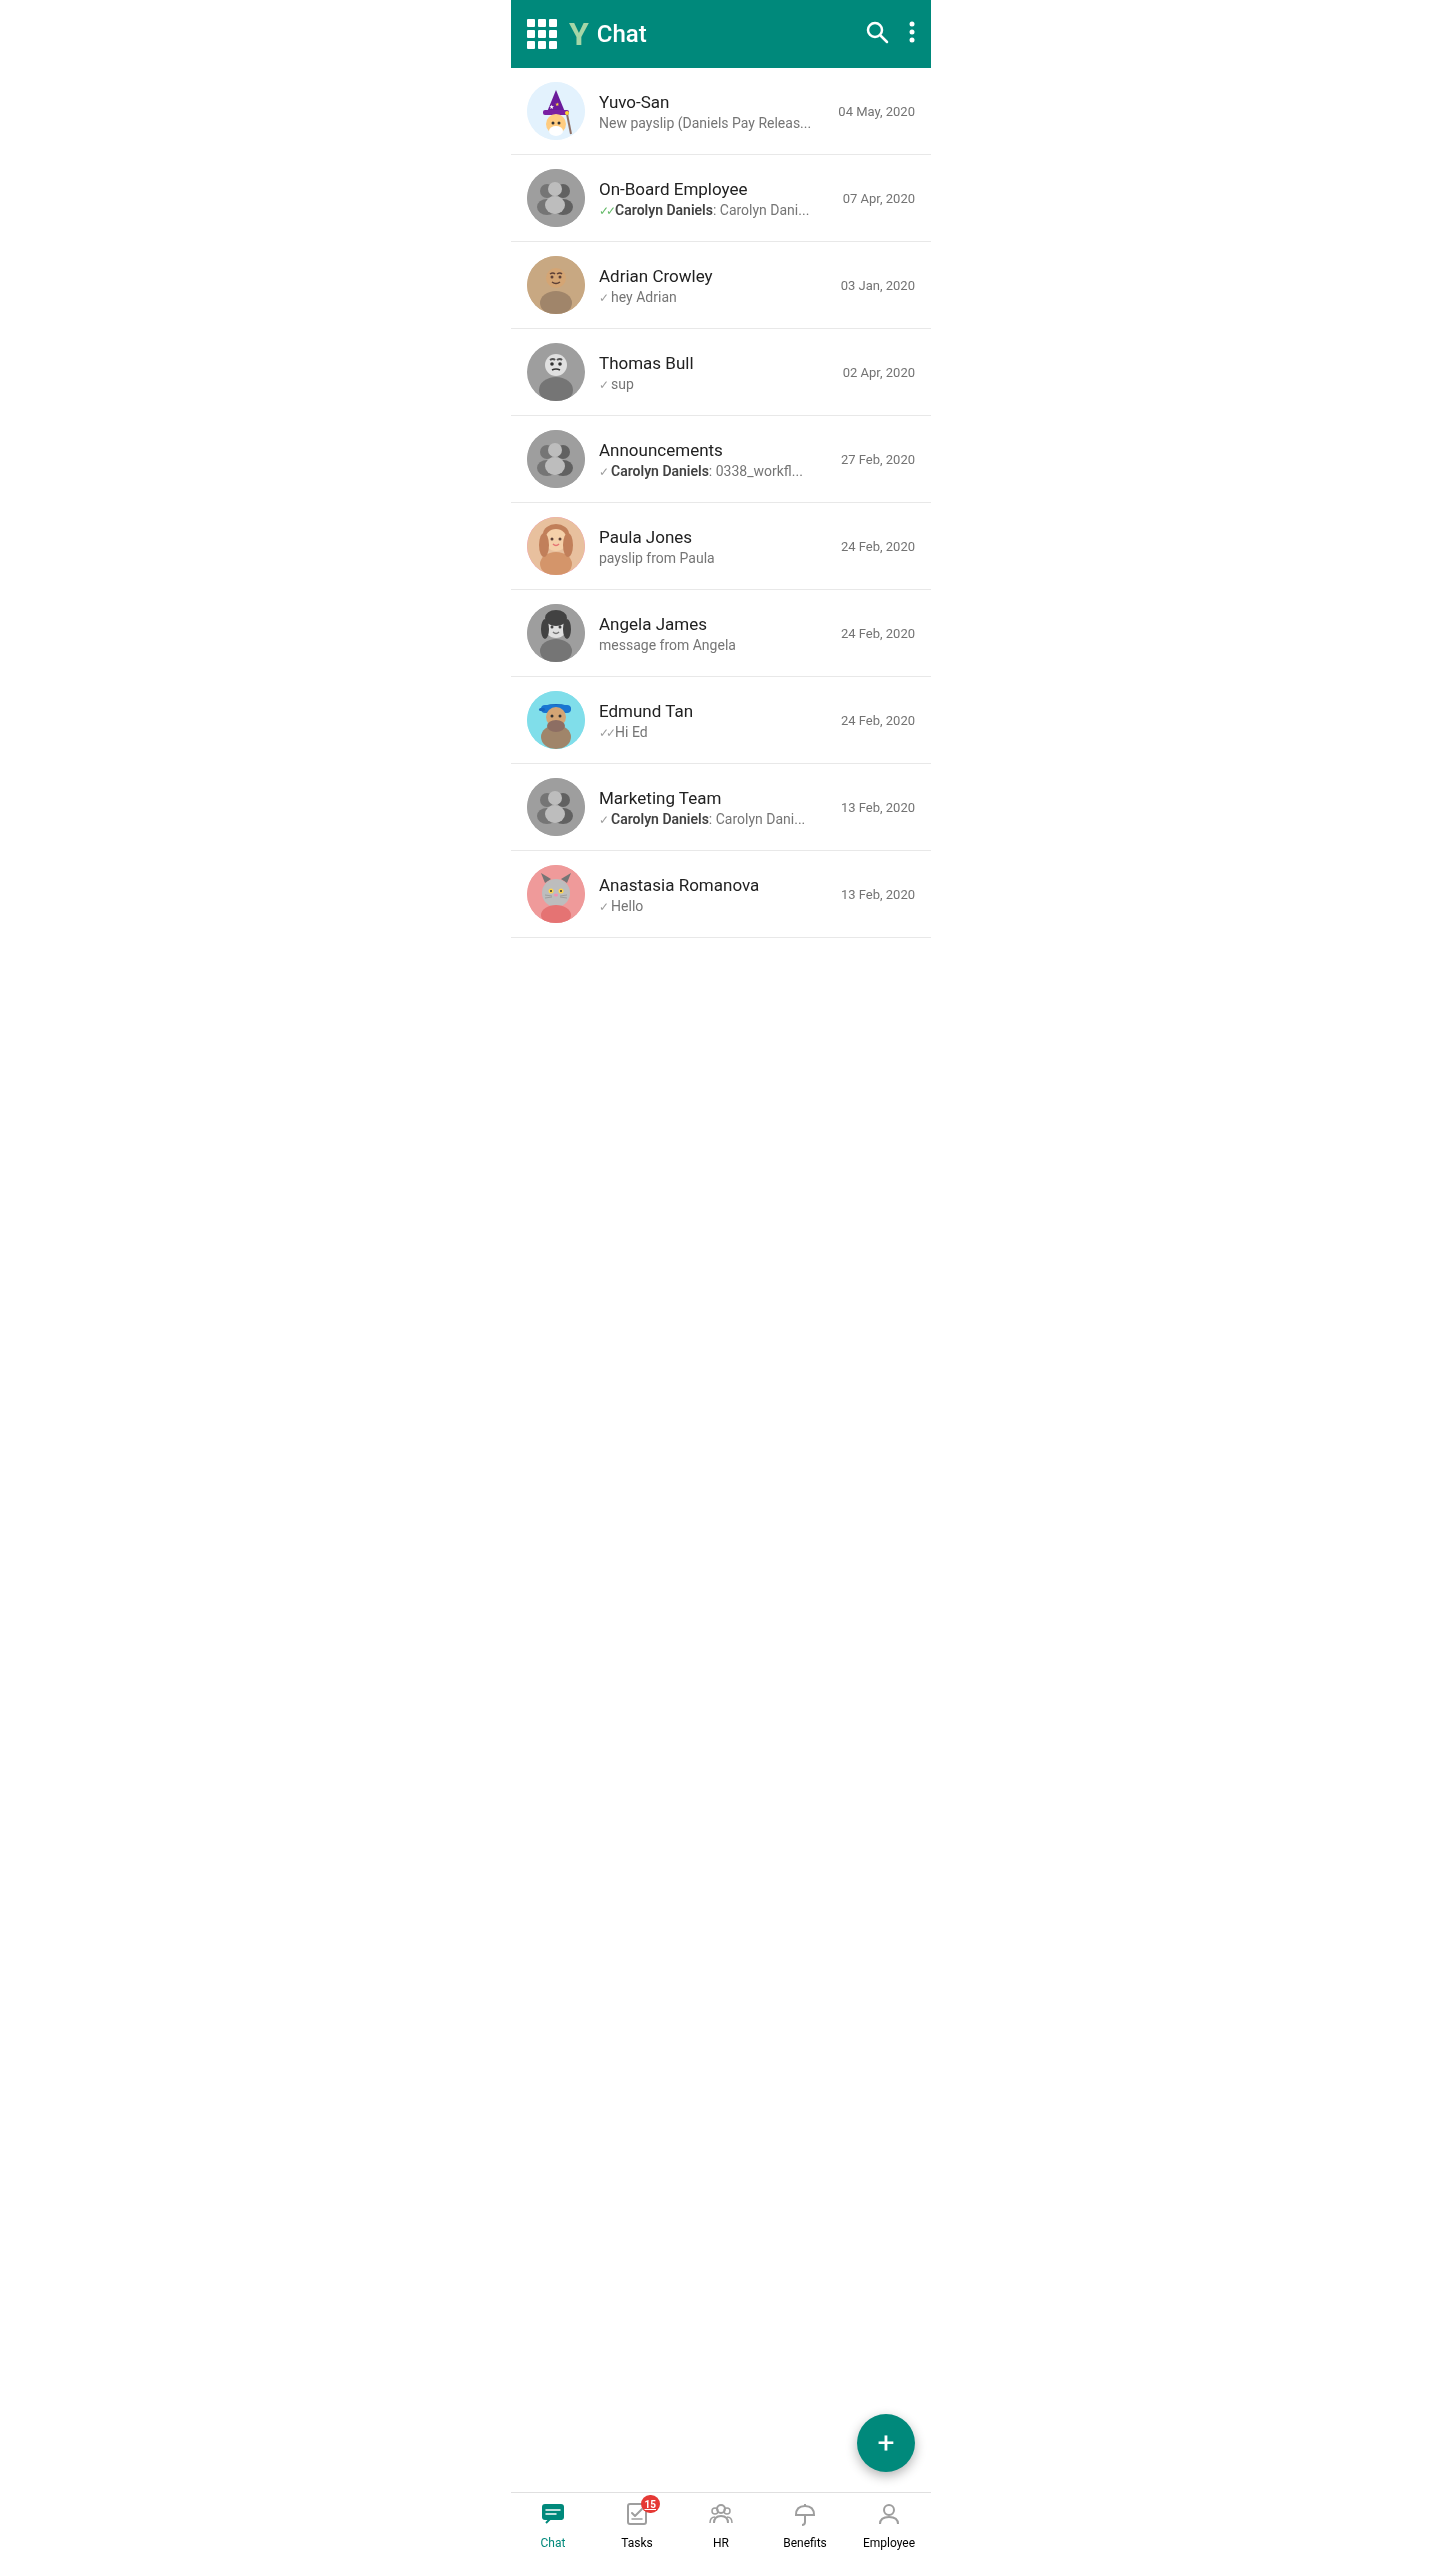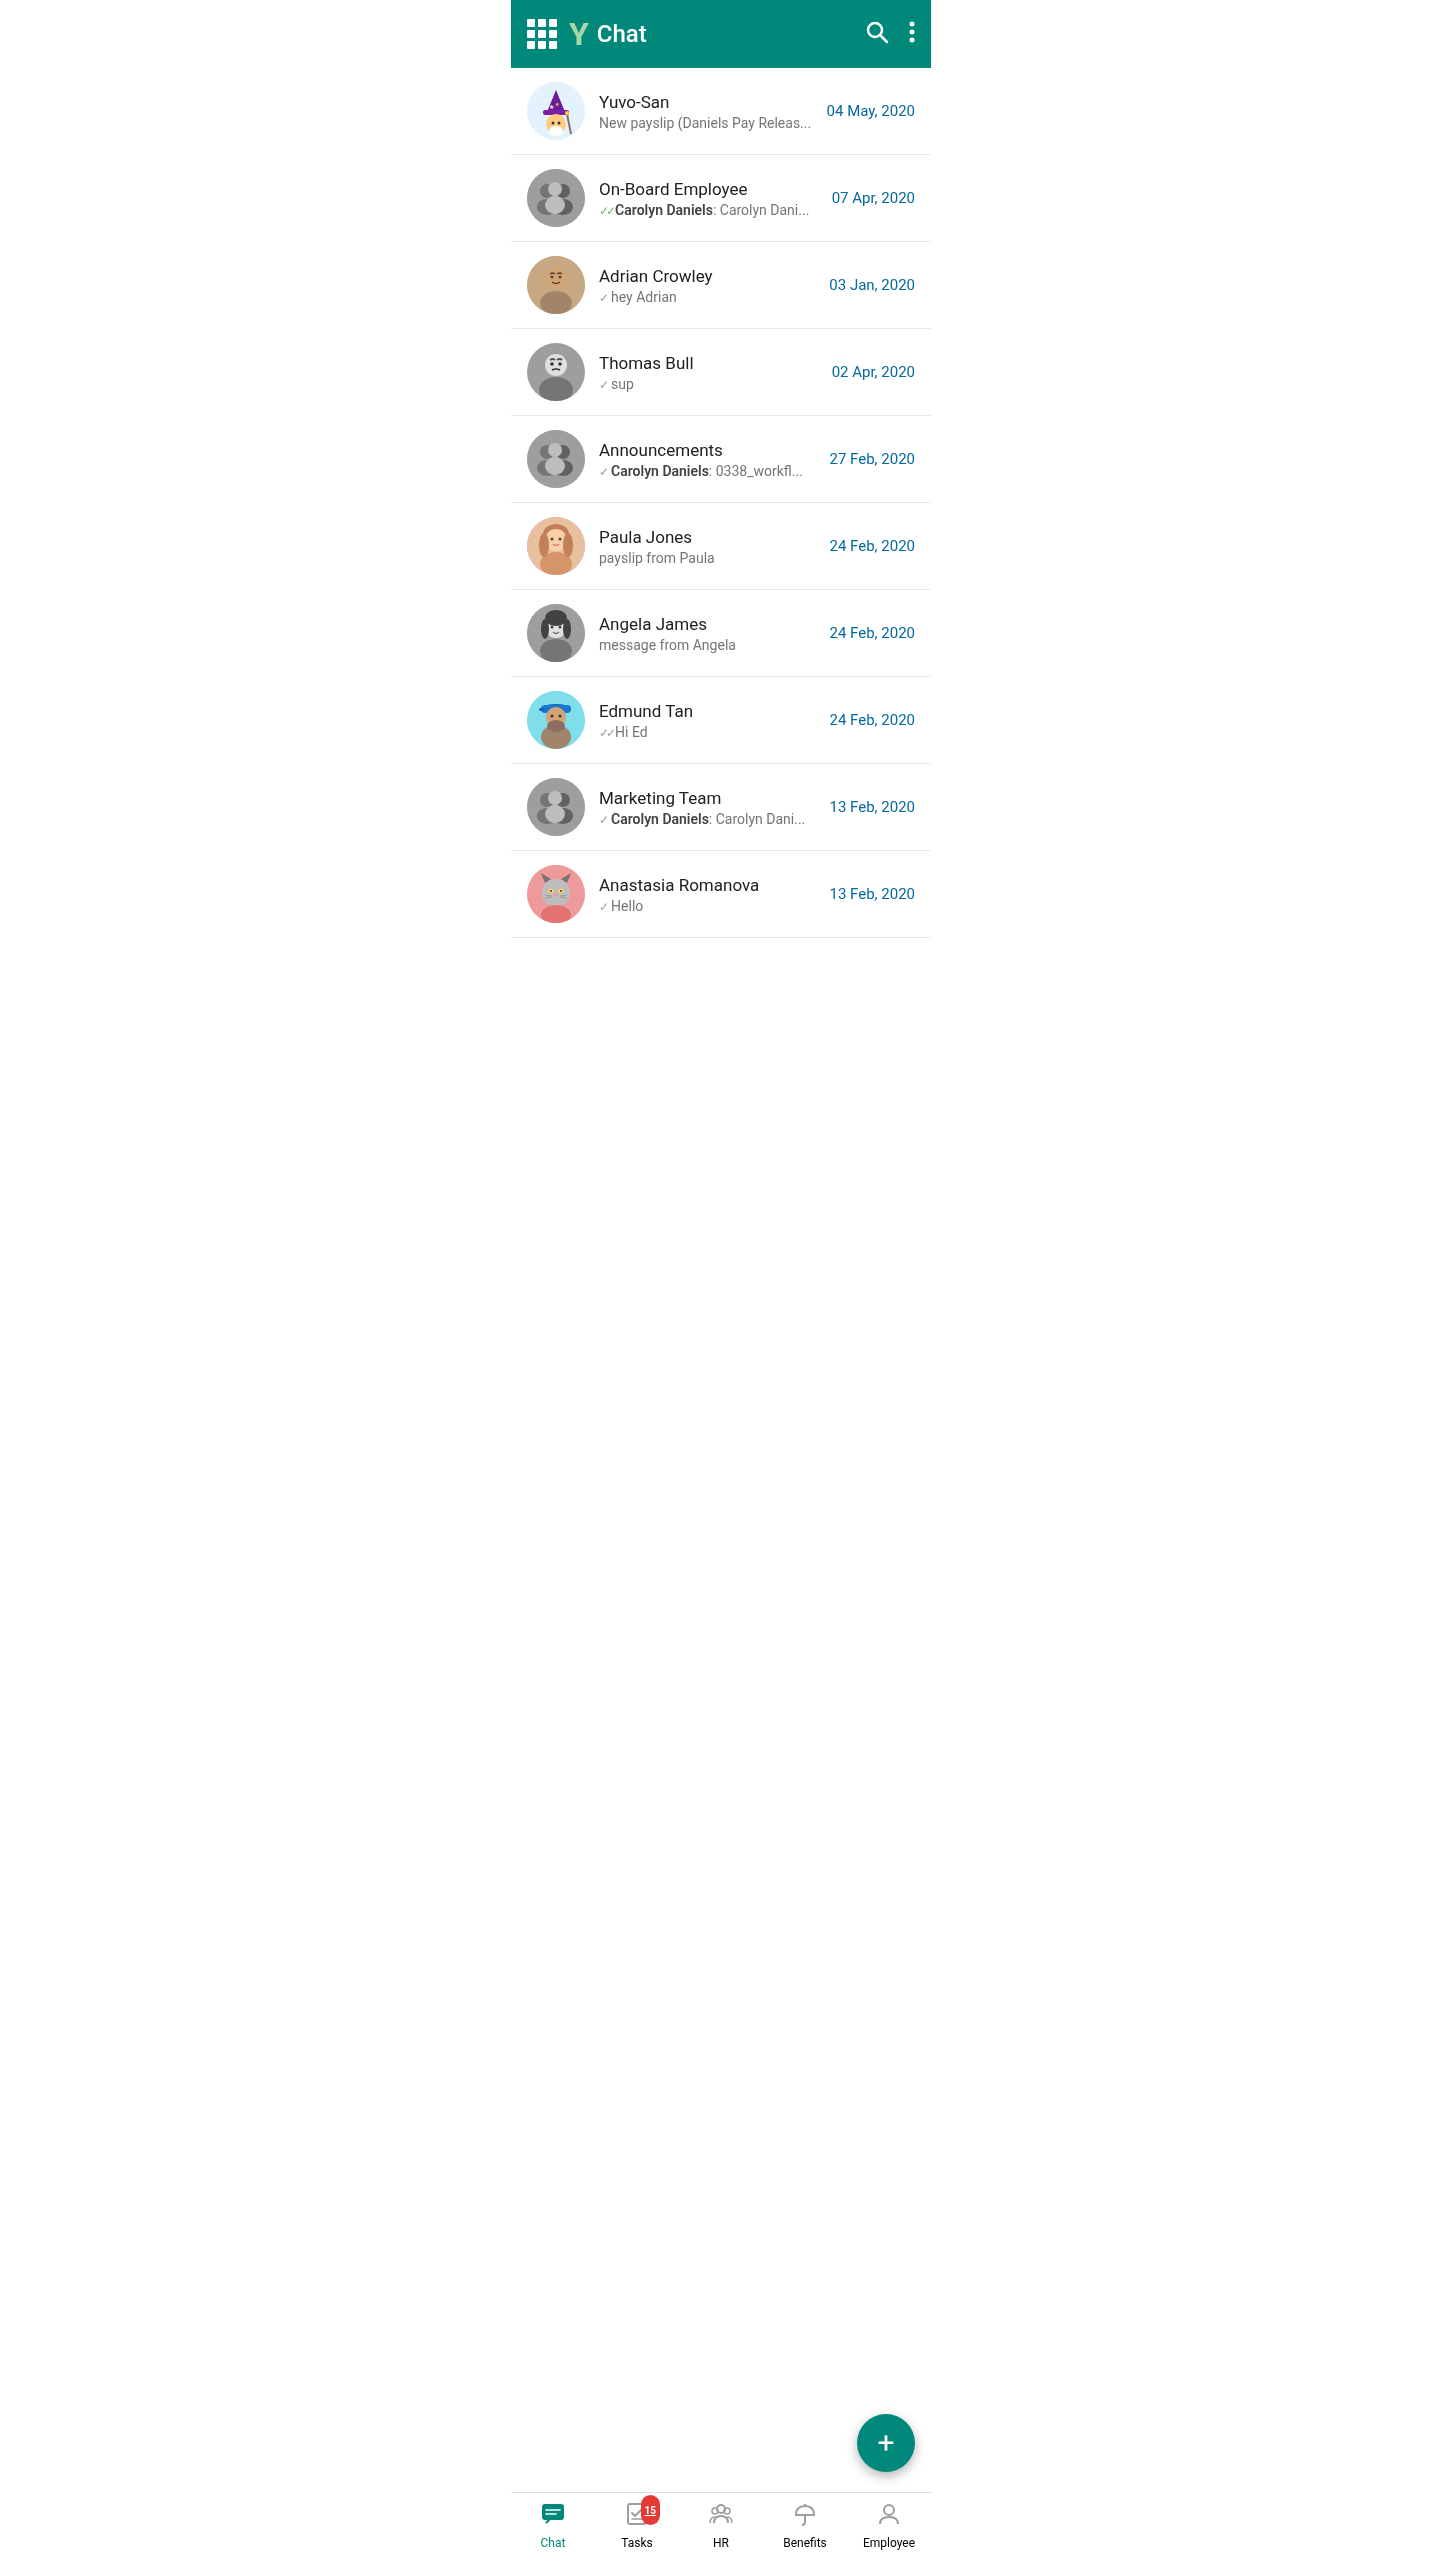--- a/index.html
+++ b/index.html
@@ -127,22 +127,22 @@
     }
     .check-mark {
       color: #9e9e9e;
       font-size: 12px;
       margin-right: 2px;
     }
     .check-mark.double {
       letter-spacing: -3px;
     }
     .chat-time {
-      font-size: 15px;
-      color: #0369a1;
+      font-size: 13px;
+      color: #737373;
       flex-shrink: 0;
       white-space: nowrap;
     }
 
     
     .fab {
       position: fixed;
       bottom: 90px;
       right: calc(50% - 210px + 16px);
       width: 58px;
@@ -206,21 +206,21 @@
     }
     .nav-badge {
       position: absolute;
       top: -6px;
       right: -10px;
       background: #e53935;
       color: #fff;
       border-radius: 10px;
       font-size: 10px;
       min-width: 18px;
-      height: 30px;
+      height: 18px;
       display: flex;
       align-items: center;
       justify-content: center;
       padding: 4px 4px;
       font-weight: bold;
       text-decoration: underline;
     }
 
     
     .group-icon {

